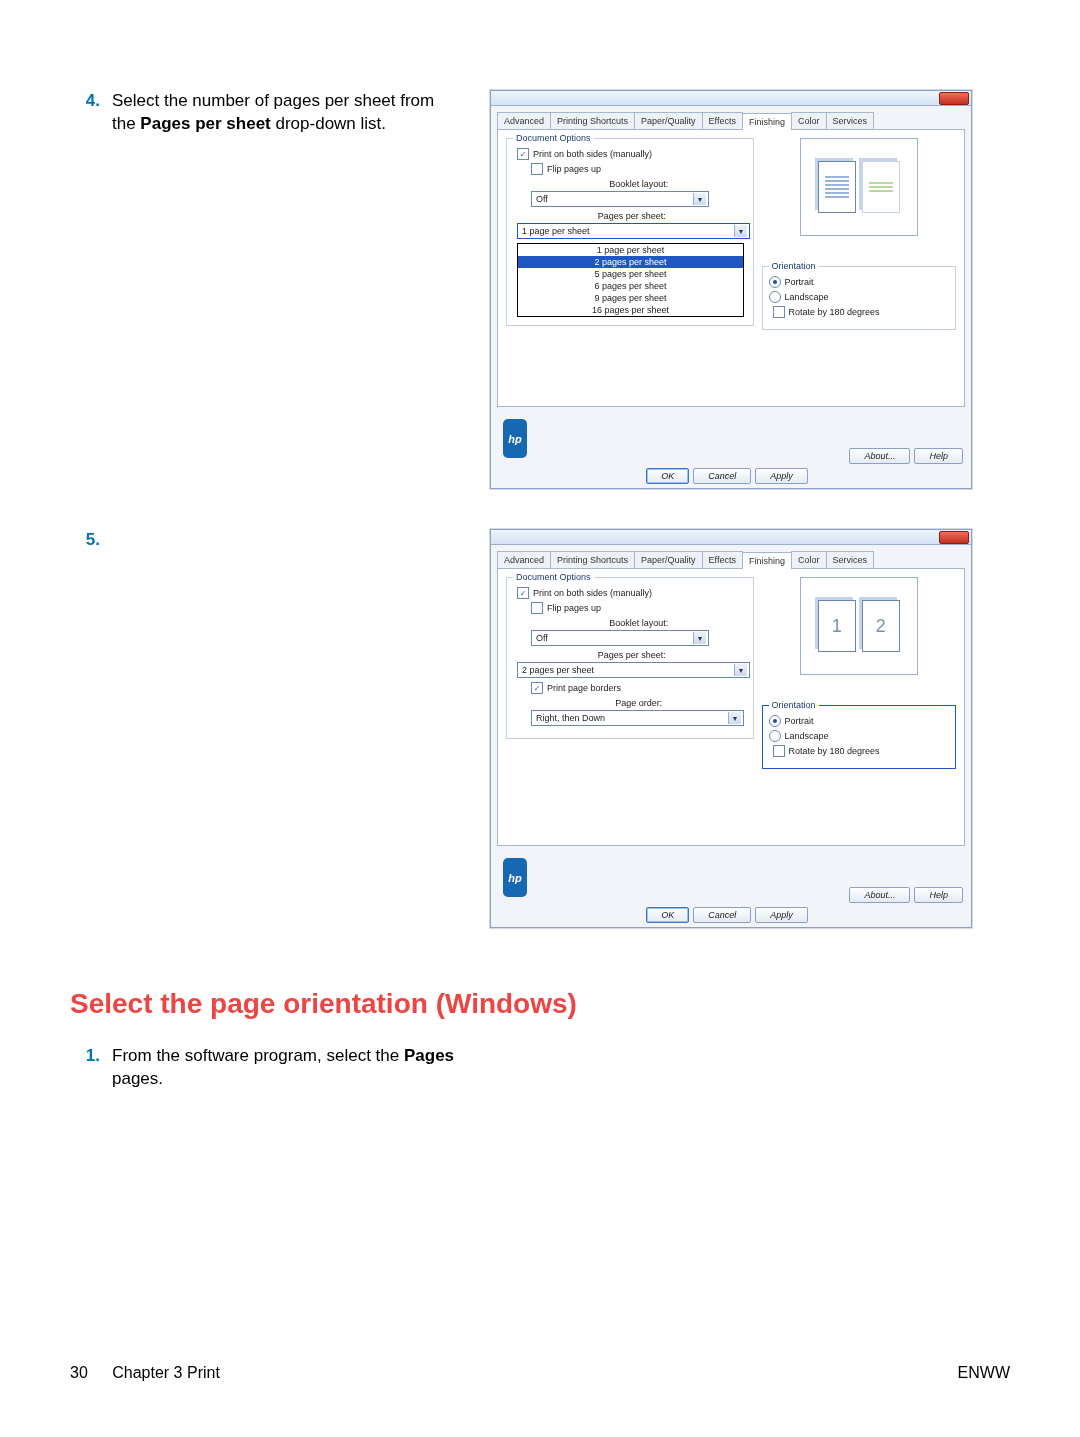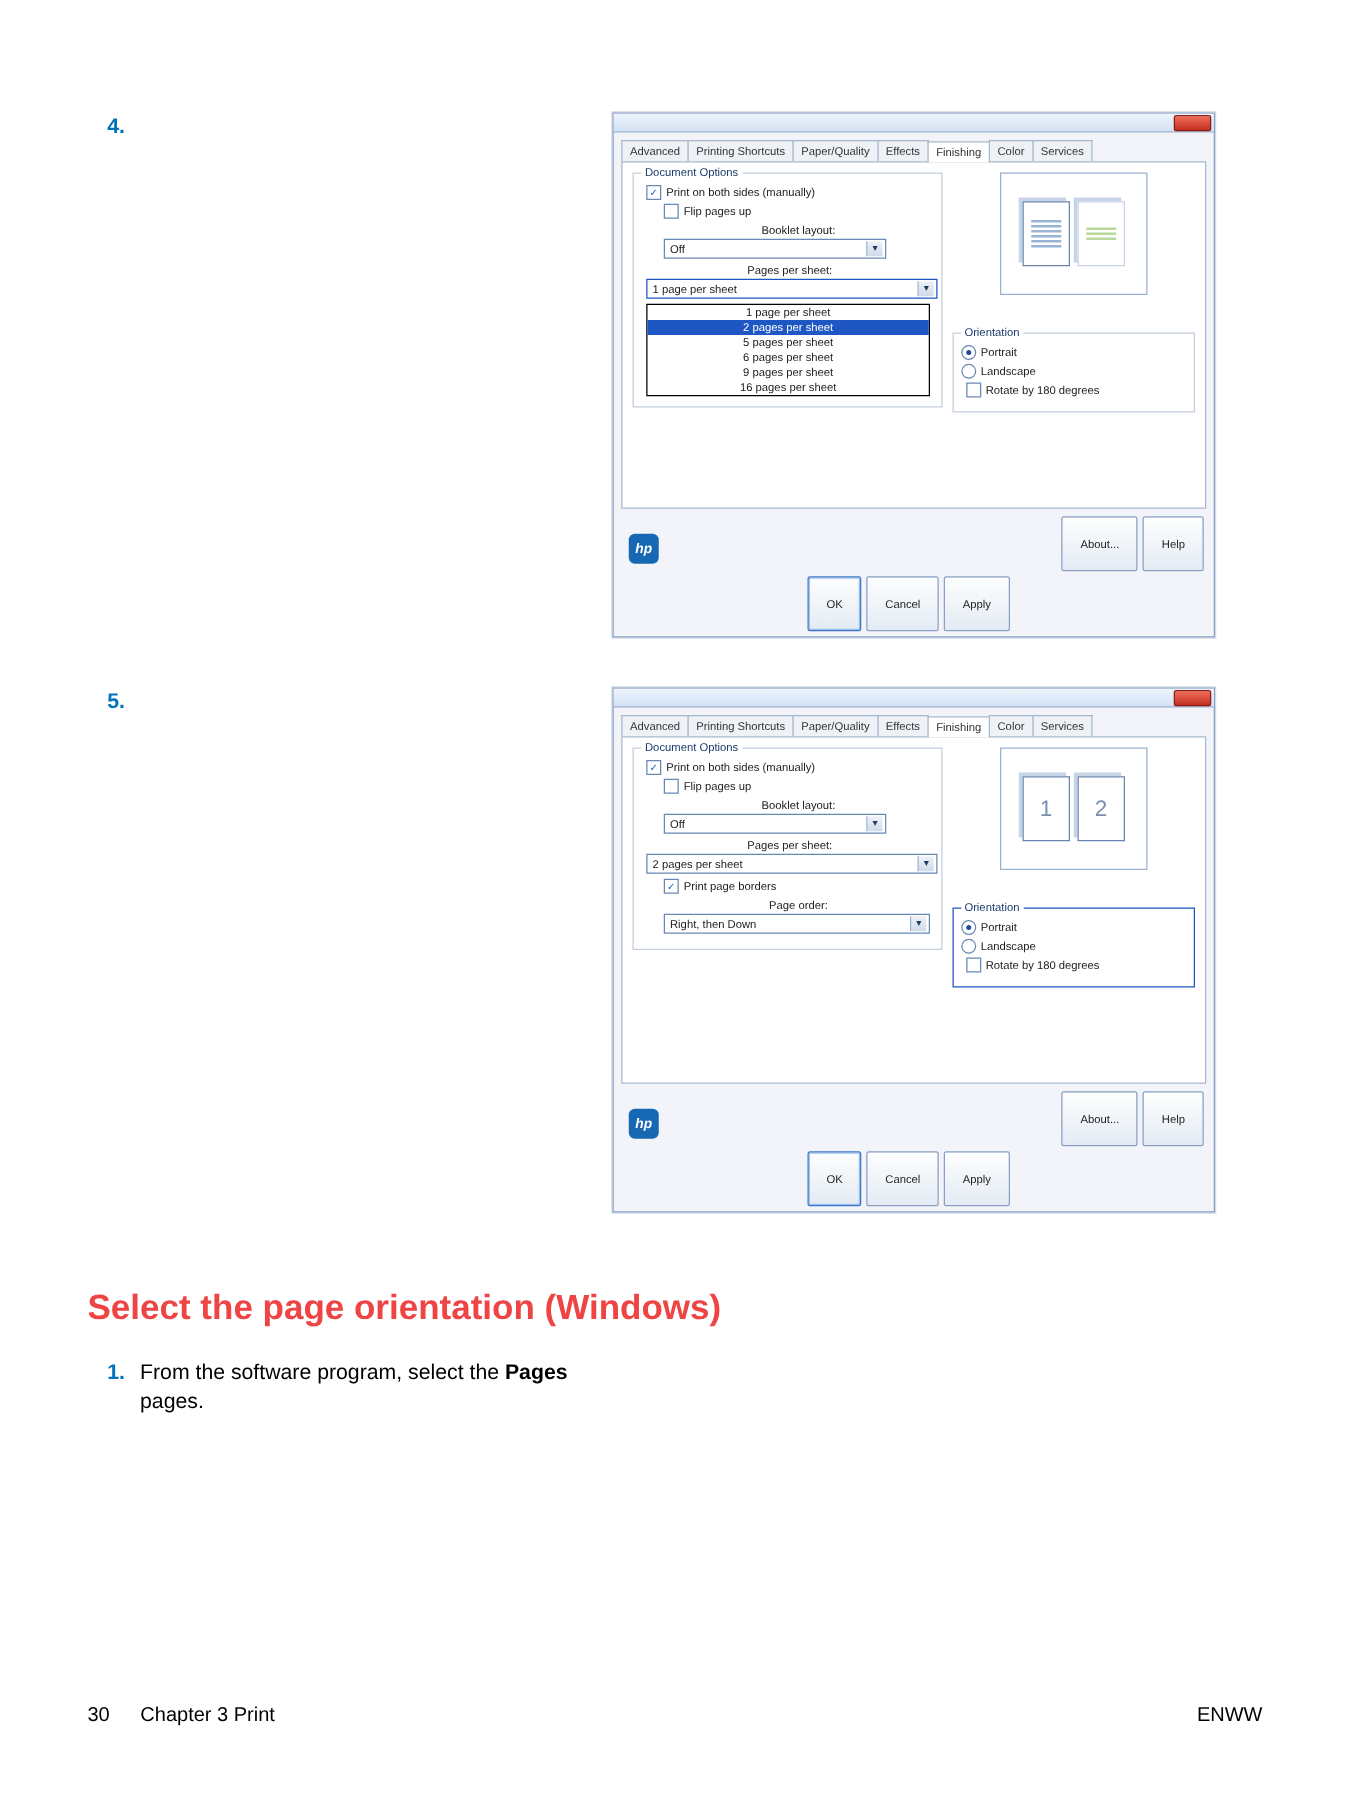--- a/index.html
+++ b/index.html
@@ -196,45 +196,48 @@
     width: 10px; height: 10px; border: 1px solid #6a88b4; border-radius: 50%;
     margin-right: 4px; display: inline-flex; align-items: center; justify-content: center;
   }
   .rad .dot.sel::after { content: ""; width: 4px; height: 4px; background: #234a9a; border-radius: 50%; }
   .btns {
     display: flex; justify-content: center; gap: 4px;
     padding: 0 8px 4px 0;
   }
   .btn {
     border: 1px solid #8aa0c4; background: linear-gradient(#fdfefe,#e4ebf4);
-    padding: 16px 14px; font-size: 9px; border-radius: 2px;
+    padding: 2px 14px; font-size: 9px; border-radius: 2px; font-style: italic;
   }
   .btn.primary { border-color: #3f76c8; box-shadow: 0 0 0 1px #9cc0ee inset; }
   .hp-logo {
-    width: 24px; height: 24px; border-radius: 5px; background: #1668b3;
+    width: 24px; height: 39px; border-radius: 5px; background: #1668b3;
     color: #fff; font-style: italic; font-weight: bold;
     display: flex; align-items: center; justify-content: center;
     font-size: 11px; margin: 6px;
   }
   .logorow {
     display: flex; justify-content: space-between; align-items: flex-end;
     padding: 0 8px 4px 6px;
   }
   .logorow .rbtns { display: flex; gap: 4px; }
 </style>
 </head>
 <body>
 
 <div class="page">
 
   <div class="row">
     <div class="textcol">
       <ol class="steps">
         <li>
           <span class="stepnum">4.</span>
+          <span class="steptext">
+            <span>Select the number of pages per sheet from the </span><span class="bold">Pages per sheet</span><span> drop-down list.</span>
+          </span>
         </li>
       </ol>
     </div>
     <div class="imgcol">
 
       <div class="dialog-wrap">
         <div class="titlebar">
           <div class="cls"></div>
         </div>
         <div class="tabs">

